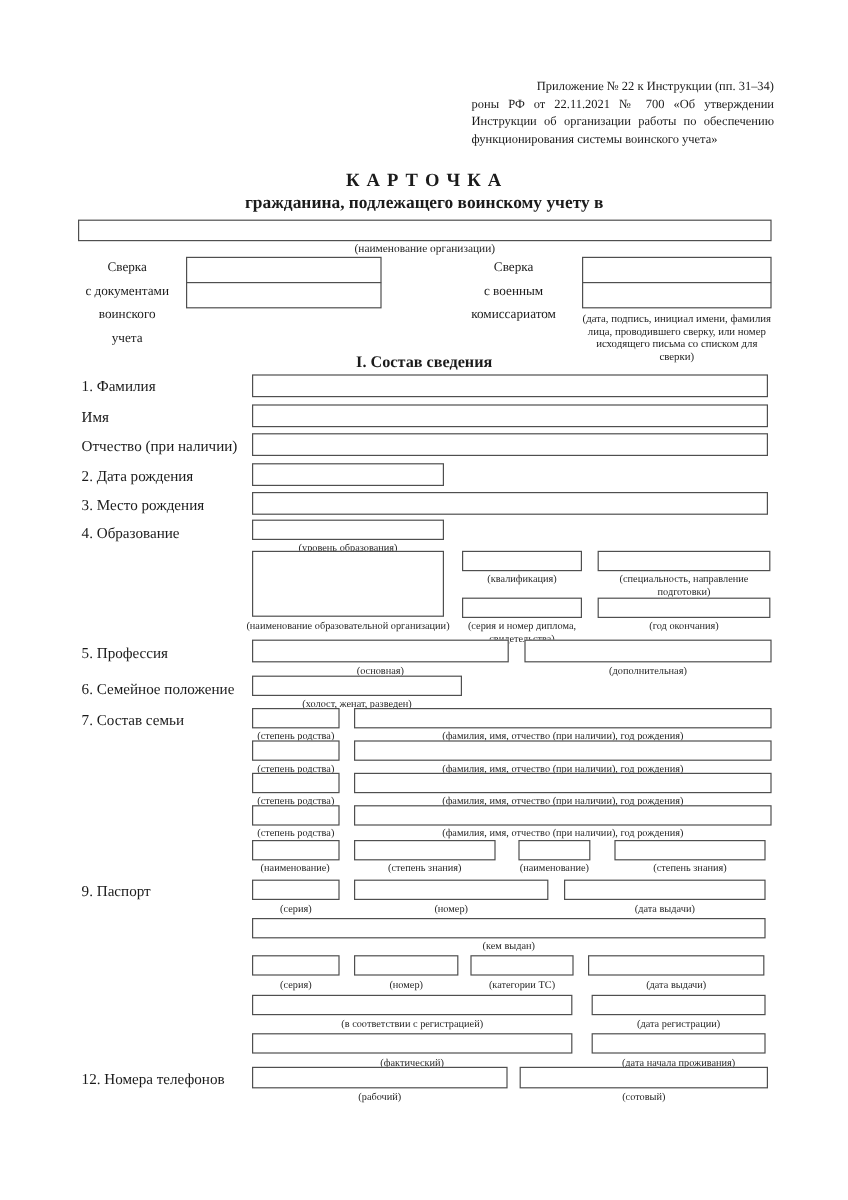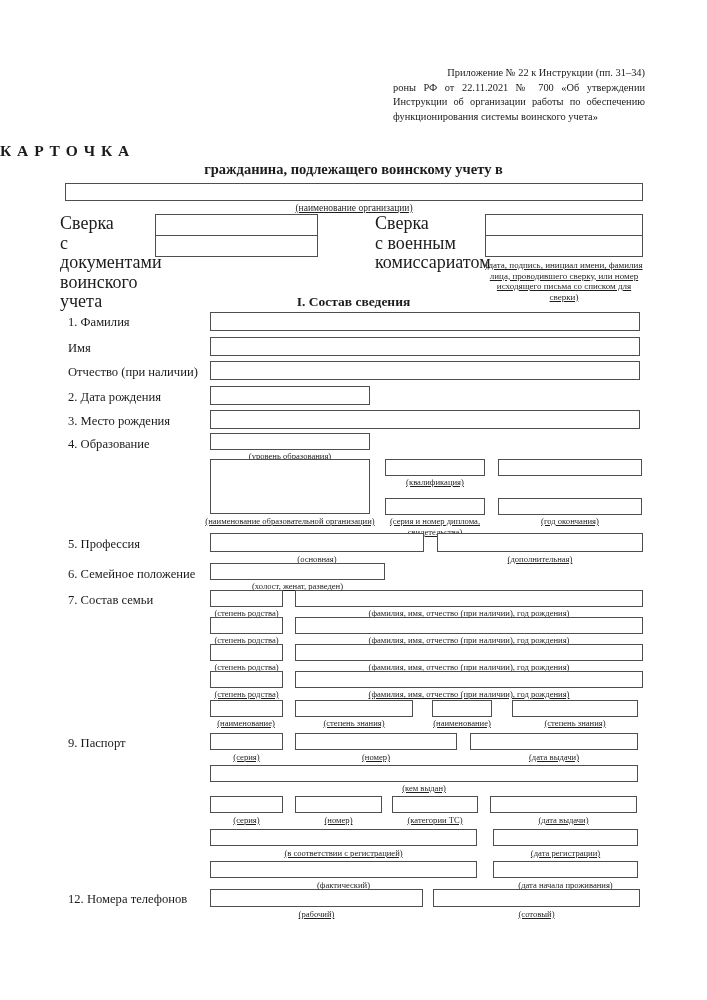--- a/index.html
+++ b/index.html
@@ -2,33 +2,33 @@
 <html><head>
 <meta charset="utf-8">
 <style>
   html,body { margin:0; padding:0; background:#e8e8e8; }
   .page {
     position:relative; width:707px; height:1000px; background:#ffffff;
     margin:0 auto; overflow:hidden;
     font-family:"Liberation Serif","DejaVu Serif",serif; color:#1b1b1b;
   }
   .box { position:absolute; border:1px solid #4f4f4f; background:#fff; box-sizing:border-box; }
-  .cap { position:absolute; font-size:8.6px; line-height:10.5px; text-align:center; color:#1f1f1f;text-decoration:underline; }
+  .cap { position:absolute; font-size:8.6px; line-height:10.5px; text-align:center; color:#1f1f1f; }
   .nw  { white-space:nowrap; }
   .lbl { position:absolute; font-size:12.6px; line-height:20px; white-space:pre-line; }
   .hdr { position:absolute; left:393px; top:66px; width:252px; font-size:10.4px; line-height:14.6px; }
   .hdr .r  { text-align:right; }
   .hdr .j  { text-align:justify; text-align-last:justify; }
-  .title-main { position:absolute; left:0; top:142px; width:707px; 
+  .title-main { position:absolute; left:0; top:142px; width:707px; text-align:center;
                 font-weight:bold; font-size:15.5px; letter-spacing:1px; }
   .title-sub  { position:absolute; left:0; top:161px; width:707px; text-align:center;
                 font-weight:bold; font-size:14.5px; }
   .sec-head   { position:absolute; left:0; top:294px; width:707px; text-align:center;
                 font-weight:bold; font-size:13.5px; }
-  .vlabel { position:absolute; font-size:18px; line-height:19.5px; white-space:pre-line; }
+  .vlabel { position:absolute; font-size:11px; line-height:19.5px; text-align:center; white-space:pre-line; }
 </style>
 </head>
 <body>
 
 <div class="page">
 
   <div class="hdr">
     <div class="r">Приложение № 22 к Инструкции (пп. 31–34)</div>
     <div class="j">роны РФ от 22.11.2021 № 700 «Об утверждении</div>
     <div class="j">Инструкции об организации работы по обеспечению</div>
@@ -76,20 +76,21 @@
   <div class="box" style="left:210px;top:433px;width:160px;height:17px"></div>
   <div class="cap nw" style="left:210px;top:451px;width:160px">(уровень образования)</div>
 
   <div class="box" style="left:210px;top:459px;width:160px;height:55px"></div>
   <div class="cap" style="left:205px;top:516px;width:170px">(наименование образовательной организации)</div>
 
   <div class="box" style="left:385px;top:459px;width:100px;height:17px"></div>
   <div class="cap nw" style="left:385px;top:477px;width:100px">(квалификация)</div>
 
   <div class="box" style="left:498px;top:459px;width:144px;height:17px"></div>
+  <div class="cap" style="left:495px;top:477px;width:150px">(специальность, направление подготовки)</div>
 
   <div class="box" style="left:385px;top:498px;width:100px;height:17px"></div>
   <div class="cap" style="left:380px;top:516px;width:110px">(серия и номер диплома, свидетельства)</div>
 
   <div class="box" style="left:498px;top:498px;width:144px;height:17px"></div>
   <div class="cap nw" style="left:498px;top:516px;width:144px">(год окончания)</div>
 
   <div class="lbl" style="left:68px;top:534px">5. Профессия</div>
   <div class="box" style="left:210px;top:533px;width:214px;height:19px"></div>
   <div class="cap nw" style="left:210px;top:554px;width:214px">(основная)</div>

